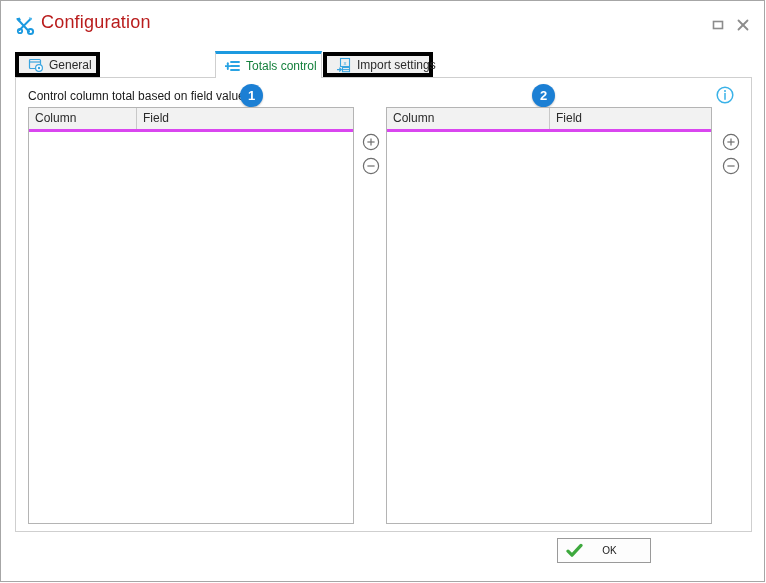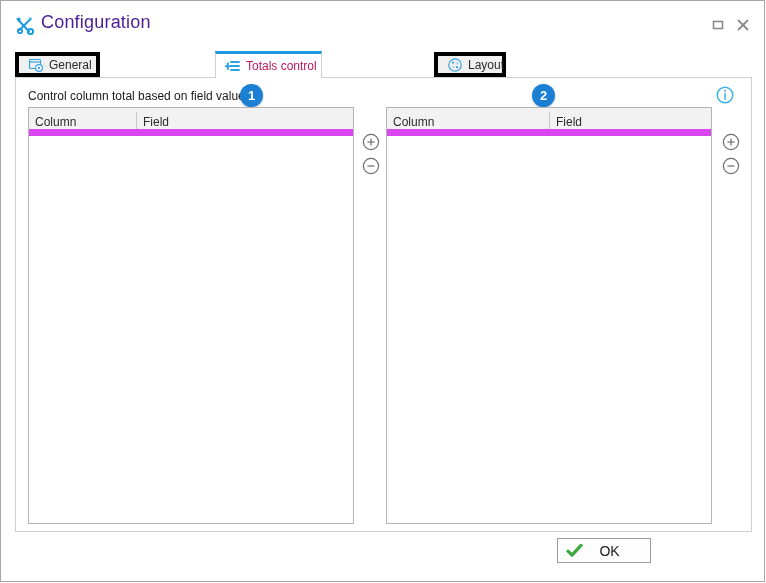--- a/index.html
+++ b/index.html
@@ -36,21 +36,21 @@
   }
   .title-icon {
     position: absolute;
     left: 13px; top: 14px;
     width: 22px; height: 22px;
   }
   .title-text {
     position: absolute;
     left: 40px; top: 11px;
     font-size: 18px;
-    color: #4c1d95;
+    color: #b91c1c;
     font-family: "Liberation Sans", sans-serif;
     letter-spacing: 0.2px;
   }
   .win-btn {
     position: absolute;
     top: 14px;
     width: 20px; height: 20px;
     cursor: pointer;
   }
   .win-btn.maximize { right: 36px; }
@@ -78,21 +78,21 @@
     cursor: pointer;
     white-space: nowrap;
   }
   .tab.active {
     top: 0px;
     height: 27px;
     background: #ffffff;
     border: 1px solid #cfcfcf;
     border-bottom: none;
     border-top: 3px solid #1c9ae0;
-    color: #be185d;
+    color: #15803d;
     z-index: 5;
   }
   .tab .ticon {
     width: 16px; height: 16px;
     margin-right: 5px;
     flex: 0 0 auto;
     display: block;
   }
 
   
@@ -132,22 +132,21 @@
     position: absolute;
     background: #ffffff;
     border: 1px solid #b4b4b4;
     box-sizing: border-box;
     overflow: hidden;
   }
   .grid-header {
     display: flex;
     height: 21px;
     background: #f2f2f2;
-    border-bottom: 7px solid #d946ef;
-    align-items: flex-end;
+    border-bottom: 3px solid #d946ef;
   }
   .grid-header .hcell {
     box-sizing: border-box;
     padding: 3px 0 0 6px;
     font-size: 12px;
     color: #2b2b2b;
     border-right: 1px solid #c8c8c8;
     white-space: nowrap;
     overflow: hidden;
   }
@@ -174,21 +173,21 @@
   
   .footer-btn {
     position: absolute;
     height: 25px;
     background: #fdfdfd;
     border: 1px solid #9a9a9a;
     box-sizing: border-box;
     display: flex;
     align-items: center;
     cursor: pointer;
-    font-size: 14px;
+    font-size: 10px;
     color: #1a1a1a;
   }
   .footer-btn .bicon {
     width: 17px; height: 17px;
     margin-left: 8px;
     flex: 0 0 auto;
   }
   .footer-btn .blabel {
     flex: 1 1 auto;
     text-align: center;
@@ -255,33 +254,33 @@
           </g>
           <g stroke="#29a3e3" stroke-width="1.9" stroke-linecap="round">
             <line x1="2.8" y1="5.2" x2="2.8" y2="11"></line>
             <line x1="0.4" y1="8.1" x2="5.2" y2="8.1"></line>
           </g>
         </svg>
       </span>
       <span>Totals control</span>
     </div>
 
-
-    <div class="tab" style="left:419px; width:72px;">
+    <div class="tab" style="left:308px; width:110px;">
       <span class="ticon">
         <svg width="16" height="16" viewBox="0 0 16 16">
-          <circle cx="8" cy="8" r="6.2" fill="none" stroke="#3aa5e0" stroke-width="1.2"></circle>
-          <circle cx="6" cy="5.6" r="1.1" fill="#3aa5e0"></circle>
-          <circle cx="10.3" cy="6.4" r="1.1" fill="#8fd3f2"></circle>
-          <circle cx="6.4" cy="10" r="1.1" fill="#8fd3f2"></circle>
-          <circle cx="10" cy="10.2" r="1.1" fill="#3aa5e0"></circle>
+          <rect x="4.5" y="1.5" width="9" height="8" fill="none" stroke="#3aa5e0" stroke-width="1.1"></rect>
+          <text x="9" y="7.6" font-size="6" fill="#3aa5e0" text-anchor="middle" font-family="Liberation Sans, sans-serif">x</text>
+          <rect x="6.5" y="10.5" width="7" height="4.2" fill="none" stroke="#3aa5e0" stroke-width="1.1"></rect>
+          <line x1="6.5" y1="12.6" x2="13.5" y2="12.6" stroke="#3aa5e0" stroke-width="1"></line>
+          <path d="M1 12.6 L5 12.6 M3.3 10.7 L5.3 12.6 L3.3 14.5" fill="none" stroke="#3aa5e0" stroke-width="1.2"></path>
         </svg>
       </span>
-      <span>Layout</span>
-    </div>
+      <span>Import settings</span>
+    </div>
+
   </div>
 
   <div class="tabpage">
 
     <div class="panel-label" style="left:12px; top:11px;">Control column total based on field value:</div>
     <div class="badge" style="left:224px; top:6px;">1</div>
 
     <div class="grid" style="left:12px; top:29px; width:326px; height:417px;">
       <div class="grid-header">
         <div class="hcell" style="width:108px;">Column</div>

